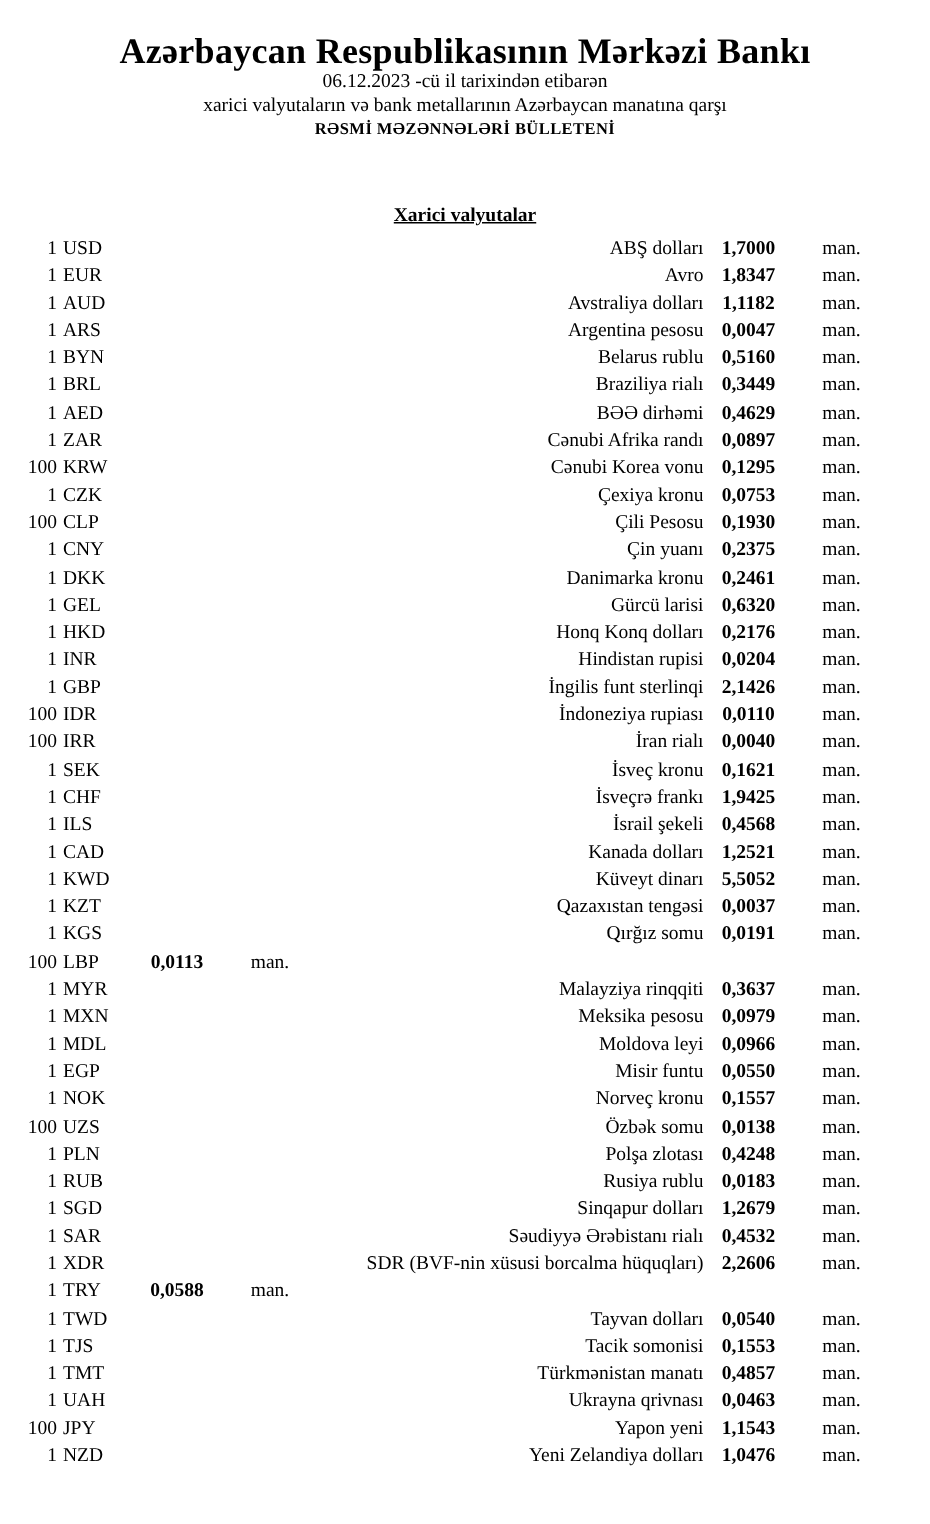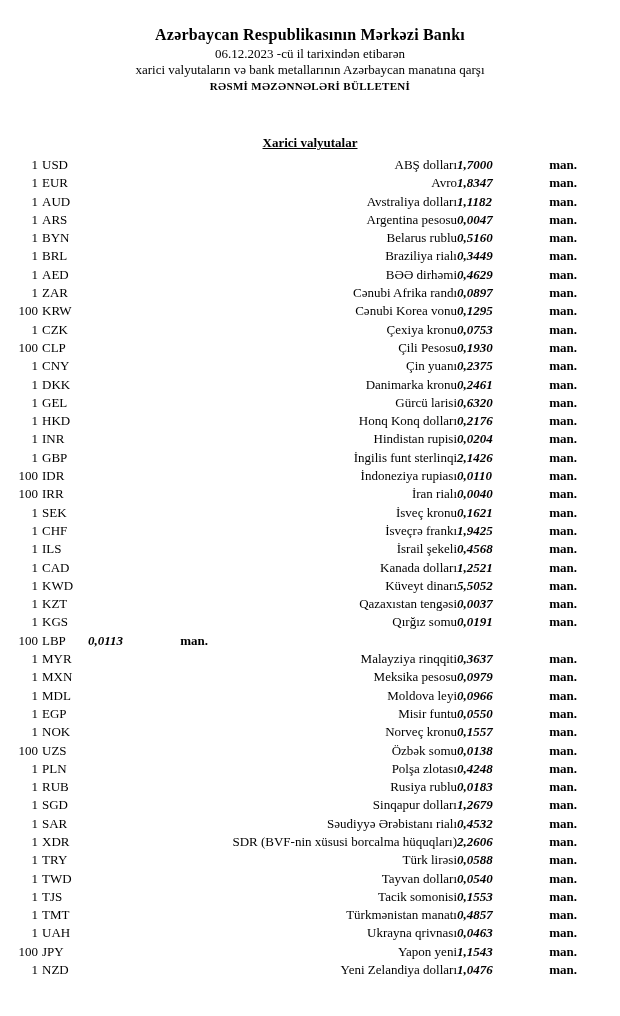--- a/index.html
+++ b/index.html
@@ -14,21 +14,21 @@
     background: #ffffff;
     color: #000000;
     font-family: "Liberation Serif", "DejaVu Serif", serif;
     overflow: hidden;
   }
   .header {
     padding-top: 24px;
     text-align: center;
   }
   .bank-name {
-    font-size: 16px;
+    font-size: 24px;
     font-weight: bold;
     line-height: 22px;
     letter-spacing: 0.2px;
   }
   .hline {
     font-size: 13px;
     font-weight: normal;
     line-height: 16px;
   }
   .bulletin-title {
@@ -71,30 +71,28 @@
   .name {
     flex: 1 1 auto;
     margin-left: 4px;
     text-align: right;
     white-space: nowrap;
     overflow: hidden;
   }
   .rate {
     width: 60px;
     flex: 0 0 60px;
-    text-align: left;
+    text-align: center;
     font-weight: bold;
-    font-style: italic;
   }
   .unit {
     width: 32px;
     flex: 0 0 32px;
-    margin-left: 28px;
-    text-align: right;
-    font-weight: bold;
+    margin-left: 16px;
+    text-align: center;
   }
 </style>
 </head>
 <body>
 
 <div class="page">
 
   <div class="header">
     <div class="bank-name">Azərbaycan Respublikasının Mərkəzi Bankı</div>
     <div class="hline">06.12.2023 -cü il tarixindən etibarən</div>
@@ -404,21 +402,20 @@
       <span class="qty">1</span>
       <span class="code">XDR</span>
       <span class="name">SDR (BVF-nin xüsusi borcalma hüquqları)</span>
       <span class="rate">2,2606</span>
       <span class="unit">man.</span>
     </div>
 
     <div class="row">
       <span class="qty">1</span>
       <span class="code">TRY</span>
-      <span class="name">Türk lirəsi</span>
       <span class="rate">0,0588</span>
       <span class="unit">man.</span>
     </div>
 
     <div class="row">
       <span class="qty">1</span>
       <span class="code">TWD</span>
       <span class="name">Tayvan dolları</span>
       <span class="rate">0,0540</span>
       <span class="unit">man.</span>

